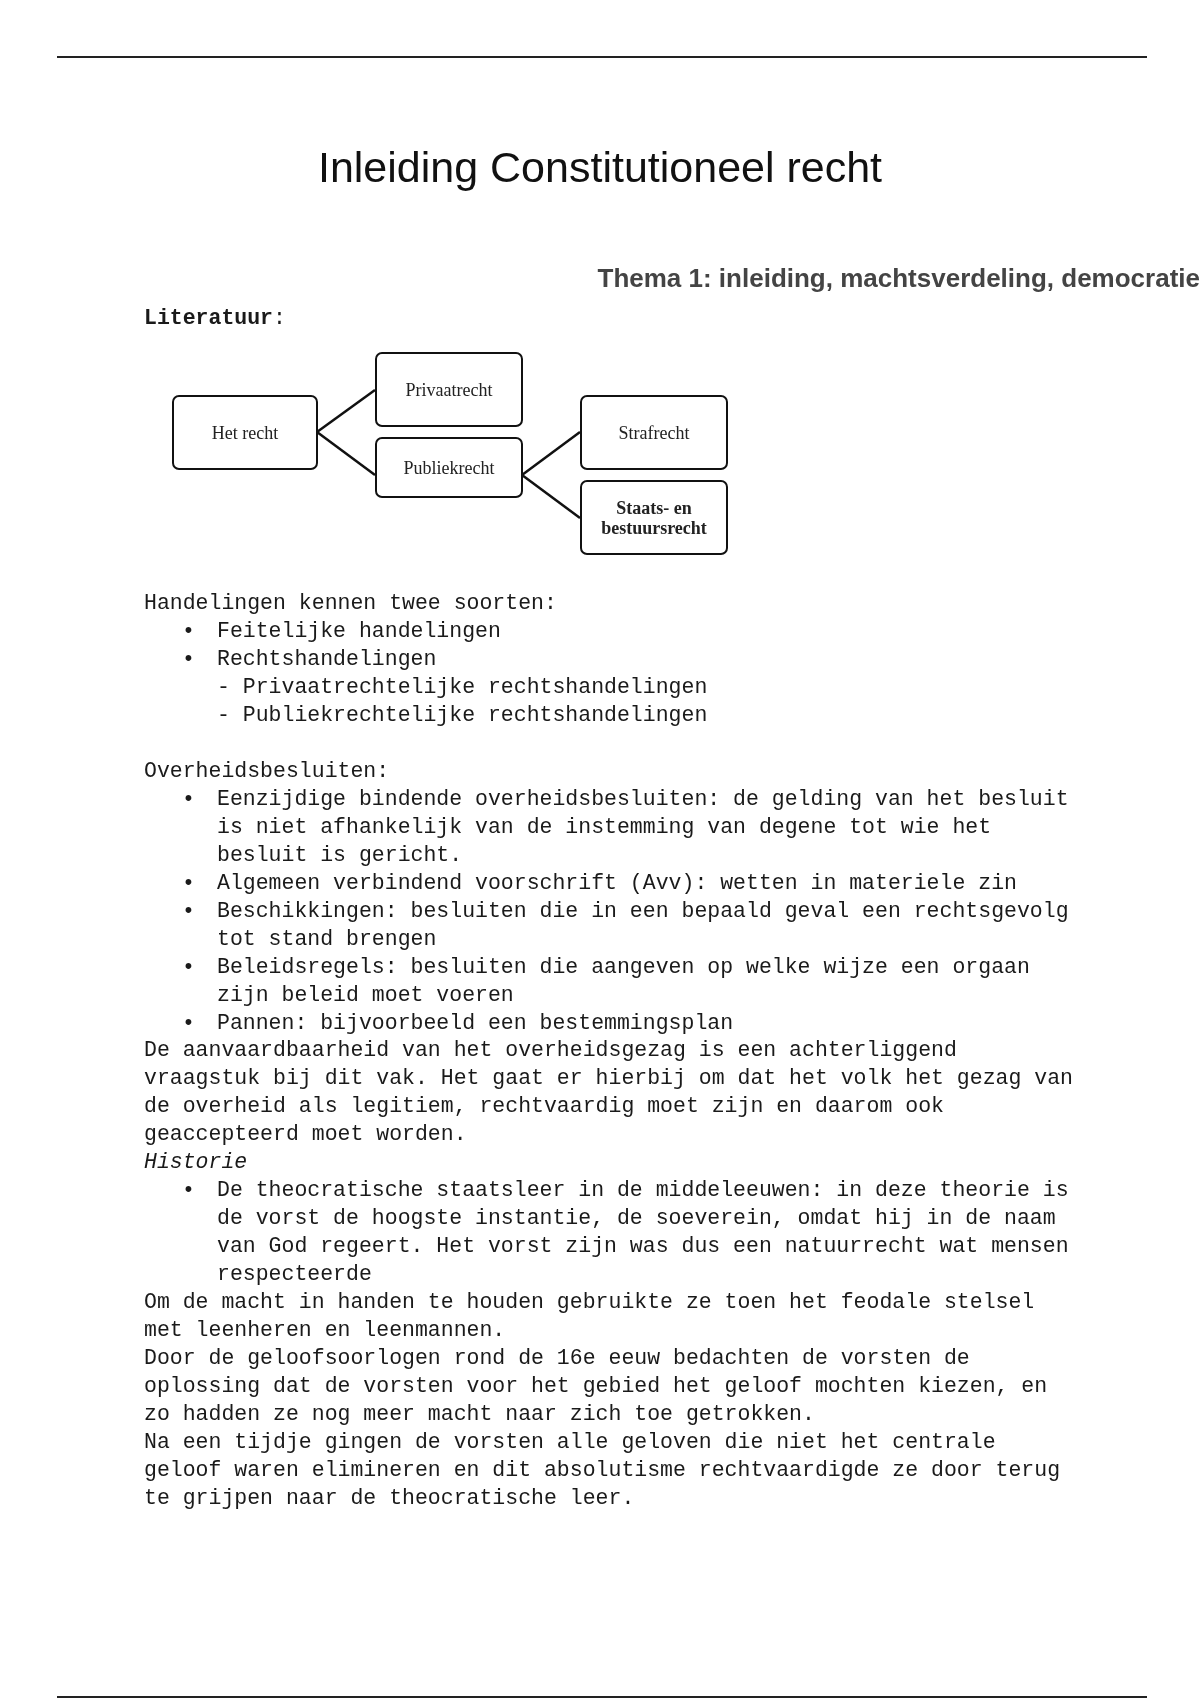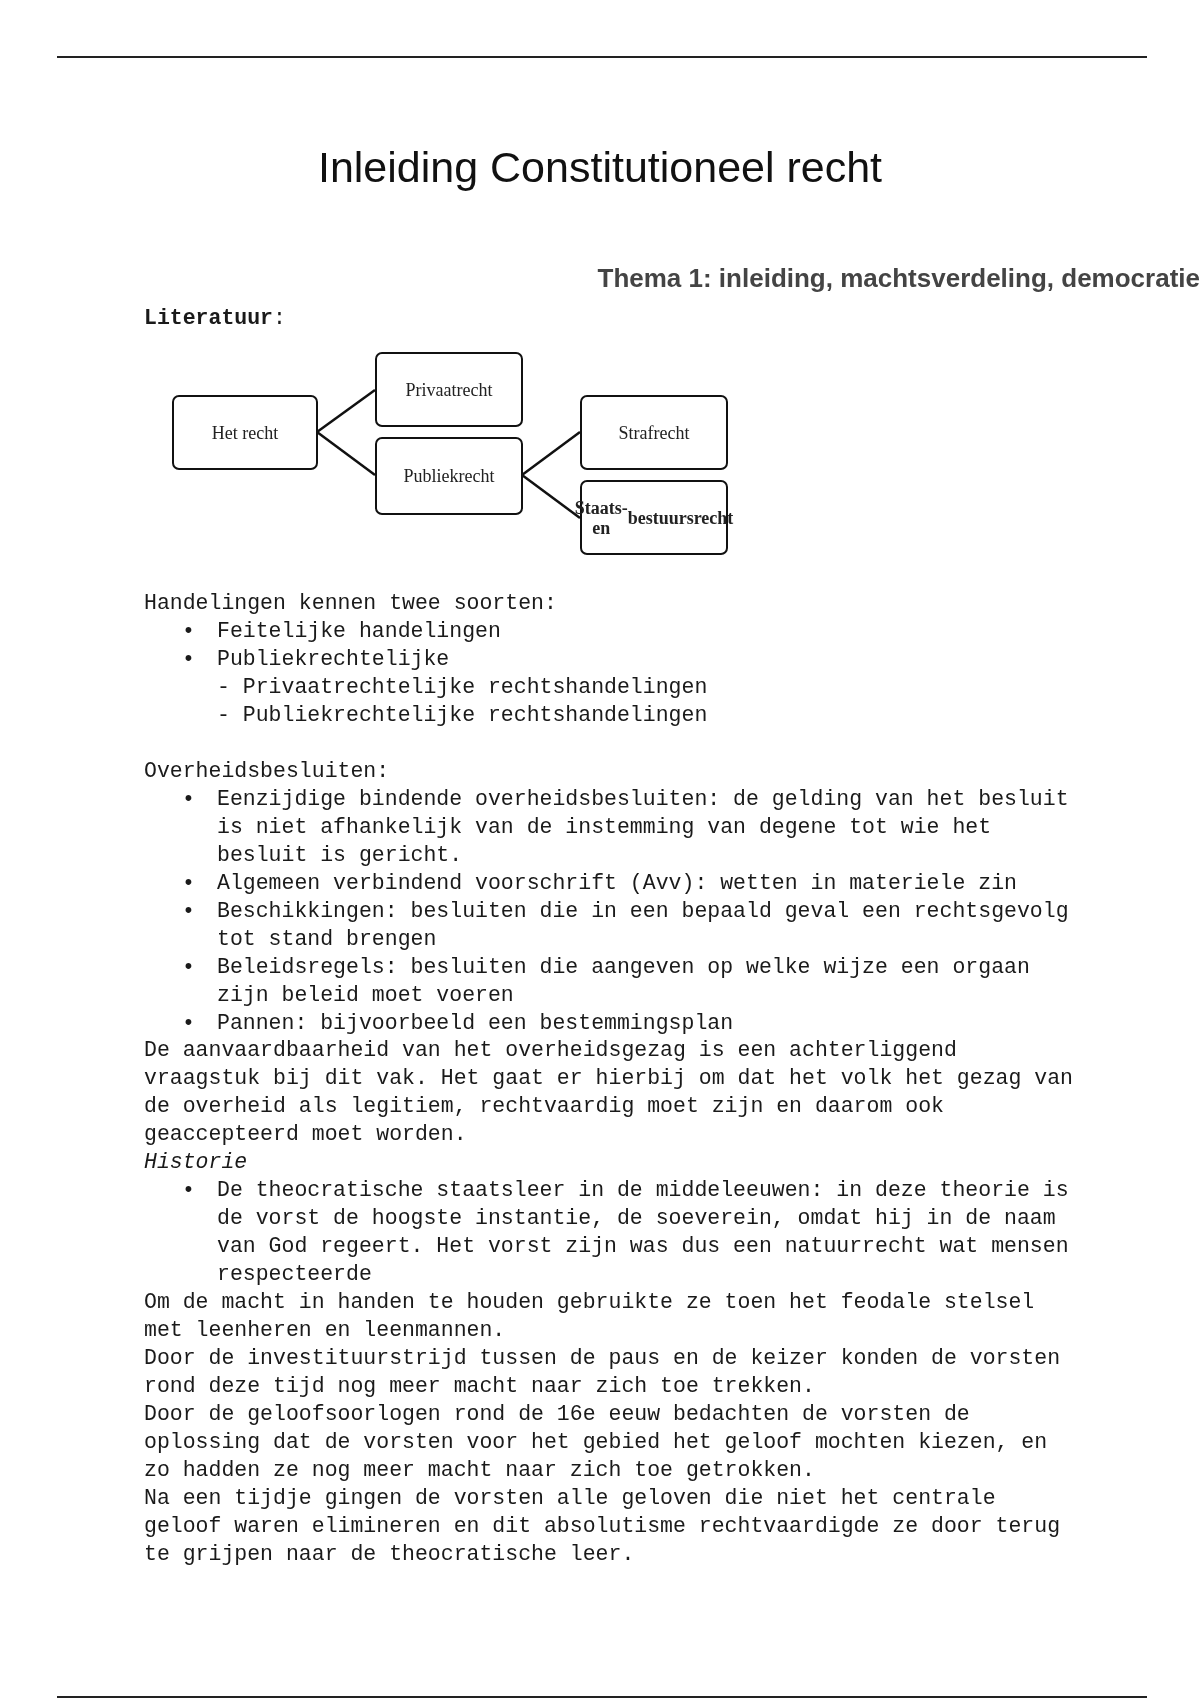--- a/index.html
+++ b/index.html
@@ -45,37 +45,37 @@
     <line x1="152" y1="92" x2="210" y2="135" stroke="#111" stroke-width="2.5"></line>
     <line x1="357" y1="135" x2="415" y2="92" stroke="#111" stroke-width="2.5"></line>
     <line x1="357" y1="135" x2="415" y2="178" stroke="#111" stroke-width="2.5"></line>
   </svg>
   <div class="box" style="left:7px;top:55px;width:146px;height:75px;">
     <span>Het recht</span>
   </div>
   <div class="box" style="left:210px;top:12px;width:148px;height:75px;">
     <span>Privaatrecht</span>
   </div>
-  <div class="box" style="left:210px;top:97px;width:148px;height:78px;text-align:center;">
+  <div class="box" style="left:210px;top:97px;width:148px;height:61px;text-align:center;">
     <span>Publiekrecht</span>
   </div>
   <div class="box" style="left:415px;top:55px;width:148px;height:75px;">
     <span>Strafrecht</span>
   </div>
-  <div class="box bold" style="left:415px;top:140px;width:148px;height:75px;">
+  <div class="box bold" style="left:415px;top:140px;width:148px;height:75px;flex-direction:column;">
     <span>Staats- en</span>
     <span>bestuursrecht</span>
   </div>
 </div>
 
 <div class="content" style="top:589px;">
   <p class="para">Handelingen kennen twee soorten:</p>
   <ul class="bul">
     <li><span class="dot">•</span><span>Feitelijke handelingen</span></li>
-    <li><span class="dot">•</span><span>Publiekrechtelijke</span></li>
+    <li><span class="dot">•</span><span>Rechtshandelingen</span></li>
   </ul>
   <div class="sub">- Privaatrechtelijke rechtshandelingen</div>
   <div class="sub">- Publiekrechtelijke rechtshandelingen</div>
 </div>
 
 <div class="content" style="top:757px;">
   <p class="para">Overheidsbesluiten:</p>
   <ul class="bul">
     <li><span class="dot">•</span><span>Eenzijdige bindende overheidsbesluiten: de gelding van het besluit is niet afhankelijk van de instemming van degene tot wie het besluit is gericht.</span></li>
     <li><span class="dot">•</span><span>Algemeen verbindend voorschrift (Avv): wetten in materiele zin</span></li>
@@ -86,18 +86,17 @@
 </div>
 
 <div class="content" style="top:1036px;">De aanvaardbaarheid van het overheidsgezag is een achterliggend vraagstuk bij dit vak. Het gaat er hierbij om dat het volk het gezag van de overheid als legitiem, rechtvaardig moet zijn en daarom ook geaccepteerd moet worden.</div>
 
 <div class="content" style="top:1148px;">
   <p class="para italic">Historie</p>
   <ul class="bul">
     <li><span class="dot">•</span><span>De theocratische staatsleer in de middeleeuwen: in deze theorie is de vorst de hoogste instantie, de soeverein, omdat hij in de naam van God regeert. Het vorst zijn was dus een natuurrecht wat mensen respecteerde</span></li>
   </ul>
   <p class="para">Om de macht in handen te houden gebruikte ze toen het feodale stelsel met leenheren en leenmannen.</p>
-  <p class="para">Door de investituurstrijd tussen de paus en de keizer konden de vorsten rond deze tijd nog meer macht naar zich toe trekken.</p>
   <p class="para">Door de geloofsoorlogen rond de 16e eeuw bedachten de vorsten de oplossing dat de vorsten voor het gebied het geloof mochten kiezen, en zo hadden ze nog meer macht naar zich toe getrokken.</p>
   <p class="para">Na een tijdje gingen de vorsten alle geloven die niet het centrale geloof waren elimineren en dit absolutisme rechtvaardigde ze door terug te grijpen naar de theocratische leer.</p>
 </div>
 
 <div class="rule bottom"></div>
 
 </body></html>

